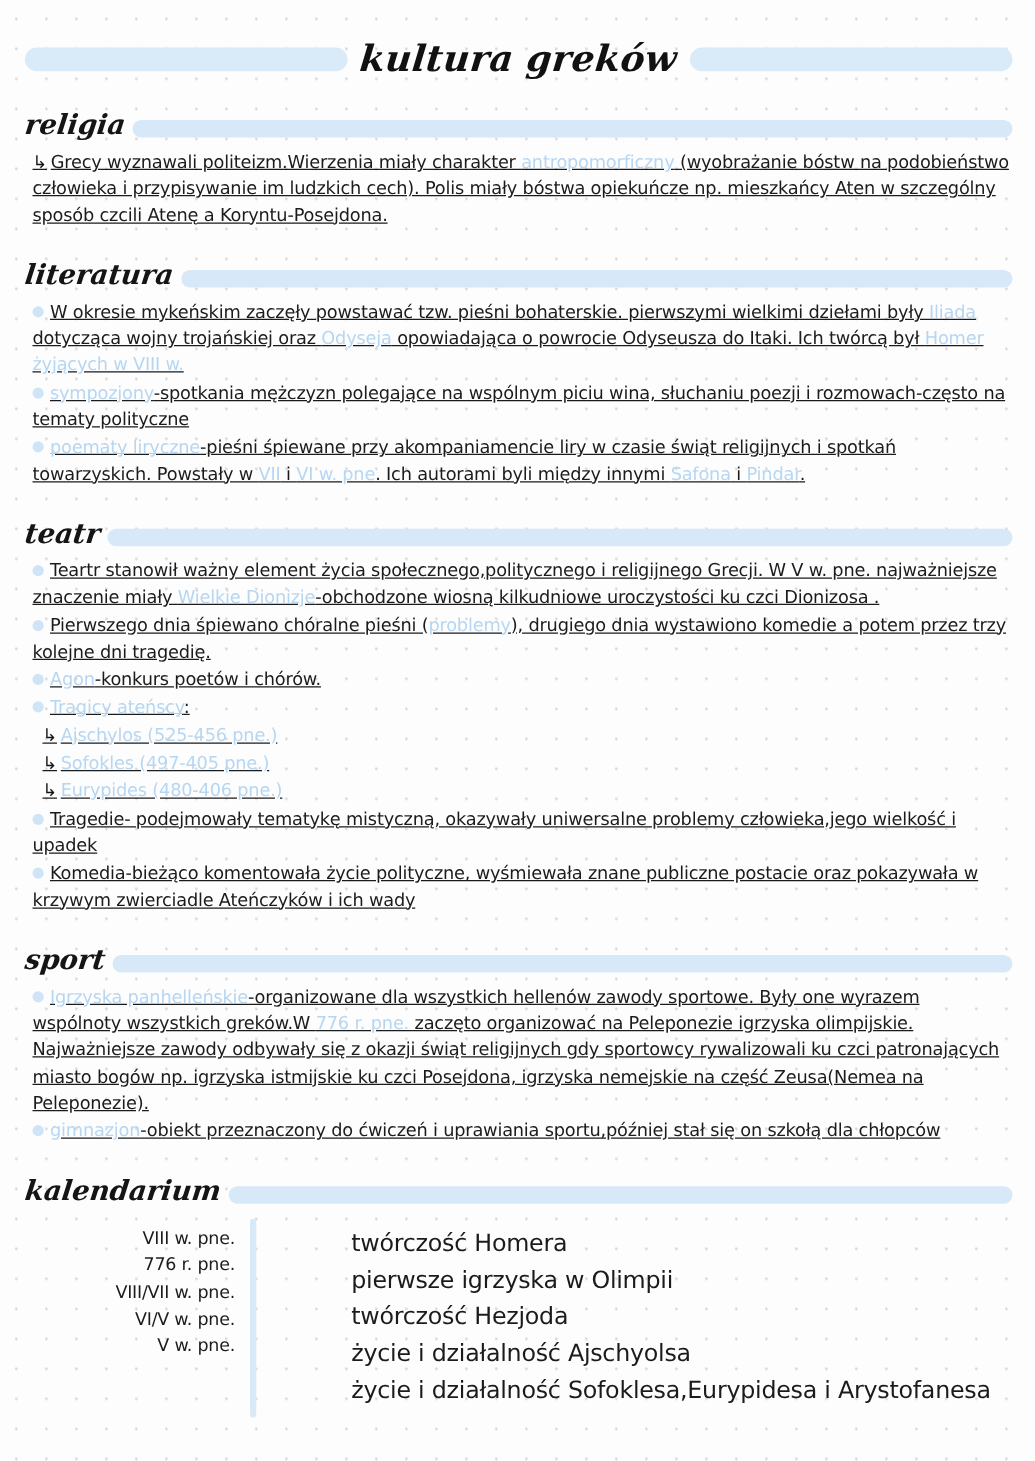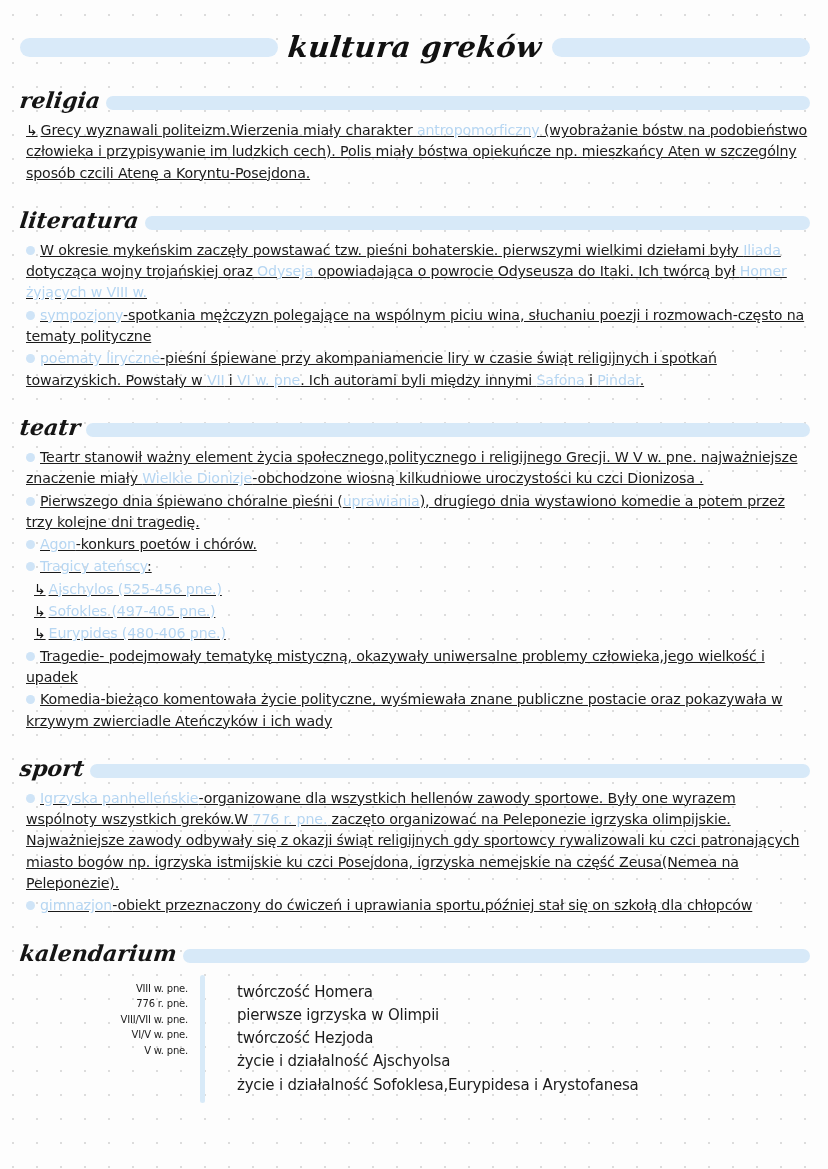--- a/index.html
+++ b/index.html
@@ -124,39 +124,40 @@
   
   .kal-wrap {
     display: flex;
     margin-top: 16px;
     padding-left: 40px;
   }
   .kal-dates {
     text-align: right;
     padding-right: 12px;
     font-family: "DejaVu Sans", sans-serif;
-    font-size: 10px;
+    font-size: 14px;
     line-height: 1.55;
     color: #1b1b1b;
     letter-spacing: -0.2px;
     min-width: 128px;
   }
   .kal-divider {
     width: 5px;
     background: #d8eaf8;
     border-radius: 3px;
     margin: -6px 0 -6px 0;
   }
   .kal-events {
     padding-left: 32px;
     font-family: "DejaVu Sans", sans-serif;
-    font-size: 15px;
+    font-size: 19px;
     line-height: 1.55;
     color: #1b1b1b;
     letter-spacing: -0.2px;
+    margin-left: 44px;
   }
   .kal-dates div, .kal-events div { white-space: nowrap; }
 </style>
 </head>
 <body>
 
 <div id="page">
   <div class="content">
 
     <div class="title-row">
@@ -181,21 +182,21 @@
           <p class="para"><span class="bullet-dot"></span><span>W okresie mykeńskim zaczęły powstawać tzw. pieśni bohaterskie. pierwszymi wielkimi dziełami były </span><span class="hl">Iliada</span><span> dotycząca wojny trojańskiej oraz </span><span class="hl">Odyseja</span><span> opowiadająca o powrocie Odyseusza do Itaki. Ich twórcą był </span><span class="hl">Homer żyjących w VIII w.</span></p>
           <p class="para"><span class="bullet-dot"></span><span class="hl">sympozjony</span><span>-spotkania mężczyzn polegające na wspólnym piciu wina, słuchaniu poezji i rozmowach-często na tematy polityczne</span></p>
           <p class="para"><span class="bullet-dot"></span><span class="hl">poematy liryczne</span><span>-pieśni śpiewane przy akompaniamencie liry w czasie świąt religijnych i spotkań towarzyskich. Powstały w </span><span class="hl">VII</span><span> i </span><span class="hl">VI w. pne</span><span>. Ich autorami byli między innymi </span><span class="hl">Safona</span><span> i </span><span class="hl">Pindar</span><span>.</span></p>
         </div>
         <div class="section-head">
           <div class="label">teatr</div>
           <div class="rule"></div>
         </div>
         <div>
           <p class="para"><span class="bullet-dot"></span><span>Teartr stanowił ważny element życia społecznego,politycznego i religijnego Grecji. W V w. pne. najważniejsze znaczenie miały </span><span class="hl">Wielkie Dionizje</span><span>-obchodzone wiosną kilkudniowe uroczystości ku czci Dionizosa .</span></p>
-          <p class="para"><span class="bullet-dot"></span><span>Pierwszego dnia śpiewano chóralne pieśni (</span><span class="hl">uprawiania</span><span>), drugiego dnia wystawiono komedie a potem przez trzy kolejne dni tragedię.</span></p>
+          <p class="para"><span class="bullet-dot"></span><span>Pierwszego dnia śpiewano chóralne pieśni (</span><span class="hl">problemy</span><span>), drugiego dnia wystawiono komedie a potem przez trzy kolejne dni tragedię.</span></p>
           <p class="para"><span class="bullet-dot"></span><span class="hl">Agon</span><span>-konkurs poetów i chórów.</span></p>
           <p class="para"><span class="bullet-dot"></span><span class="hl">Tragicy ateńscy</span><span>:</span></p>
           <p class="para indent-sub"><span class="arrow">↳</span><span class="hl">Ajschylos (525-456 pne.)</span></p>
           <p class="para indent-sub"><span class="arrow">↳</span><span class="hl">Sofokles (497-405 pne.)</span></p>
           <p class="para indent-sub"><span class="arrow">↳</span><span class="hl">Eurypides (480-406 pne.)</span></p>
           <p class="para"><span class="bullet-dot"></span><span>Tragedie- podejmowały tematykę mistyczną, okazywały uniwersalne problemy człowieka,jego wielkość i upadek</span></p>
           <p class="para"><span class="bullet-dot"></span><span>Komedia-bieżąco komentowała życie polityczne, wyśmiewała znane publiczne postacie oraz pokazywała w krzywym zwierciadle Ateńczyków i ich wady</span></p>
         </div>
         <div class="section-head">
           <div class="label">sport</div>

